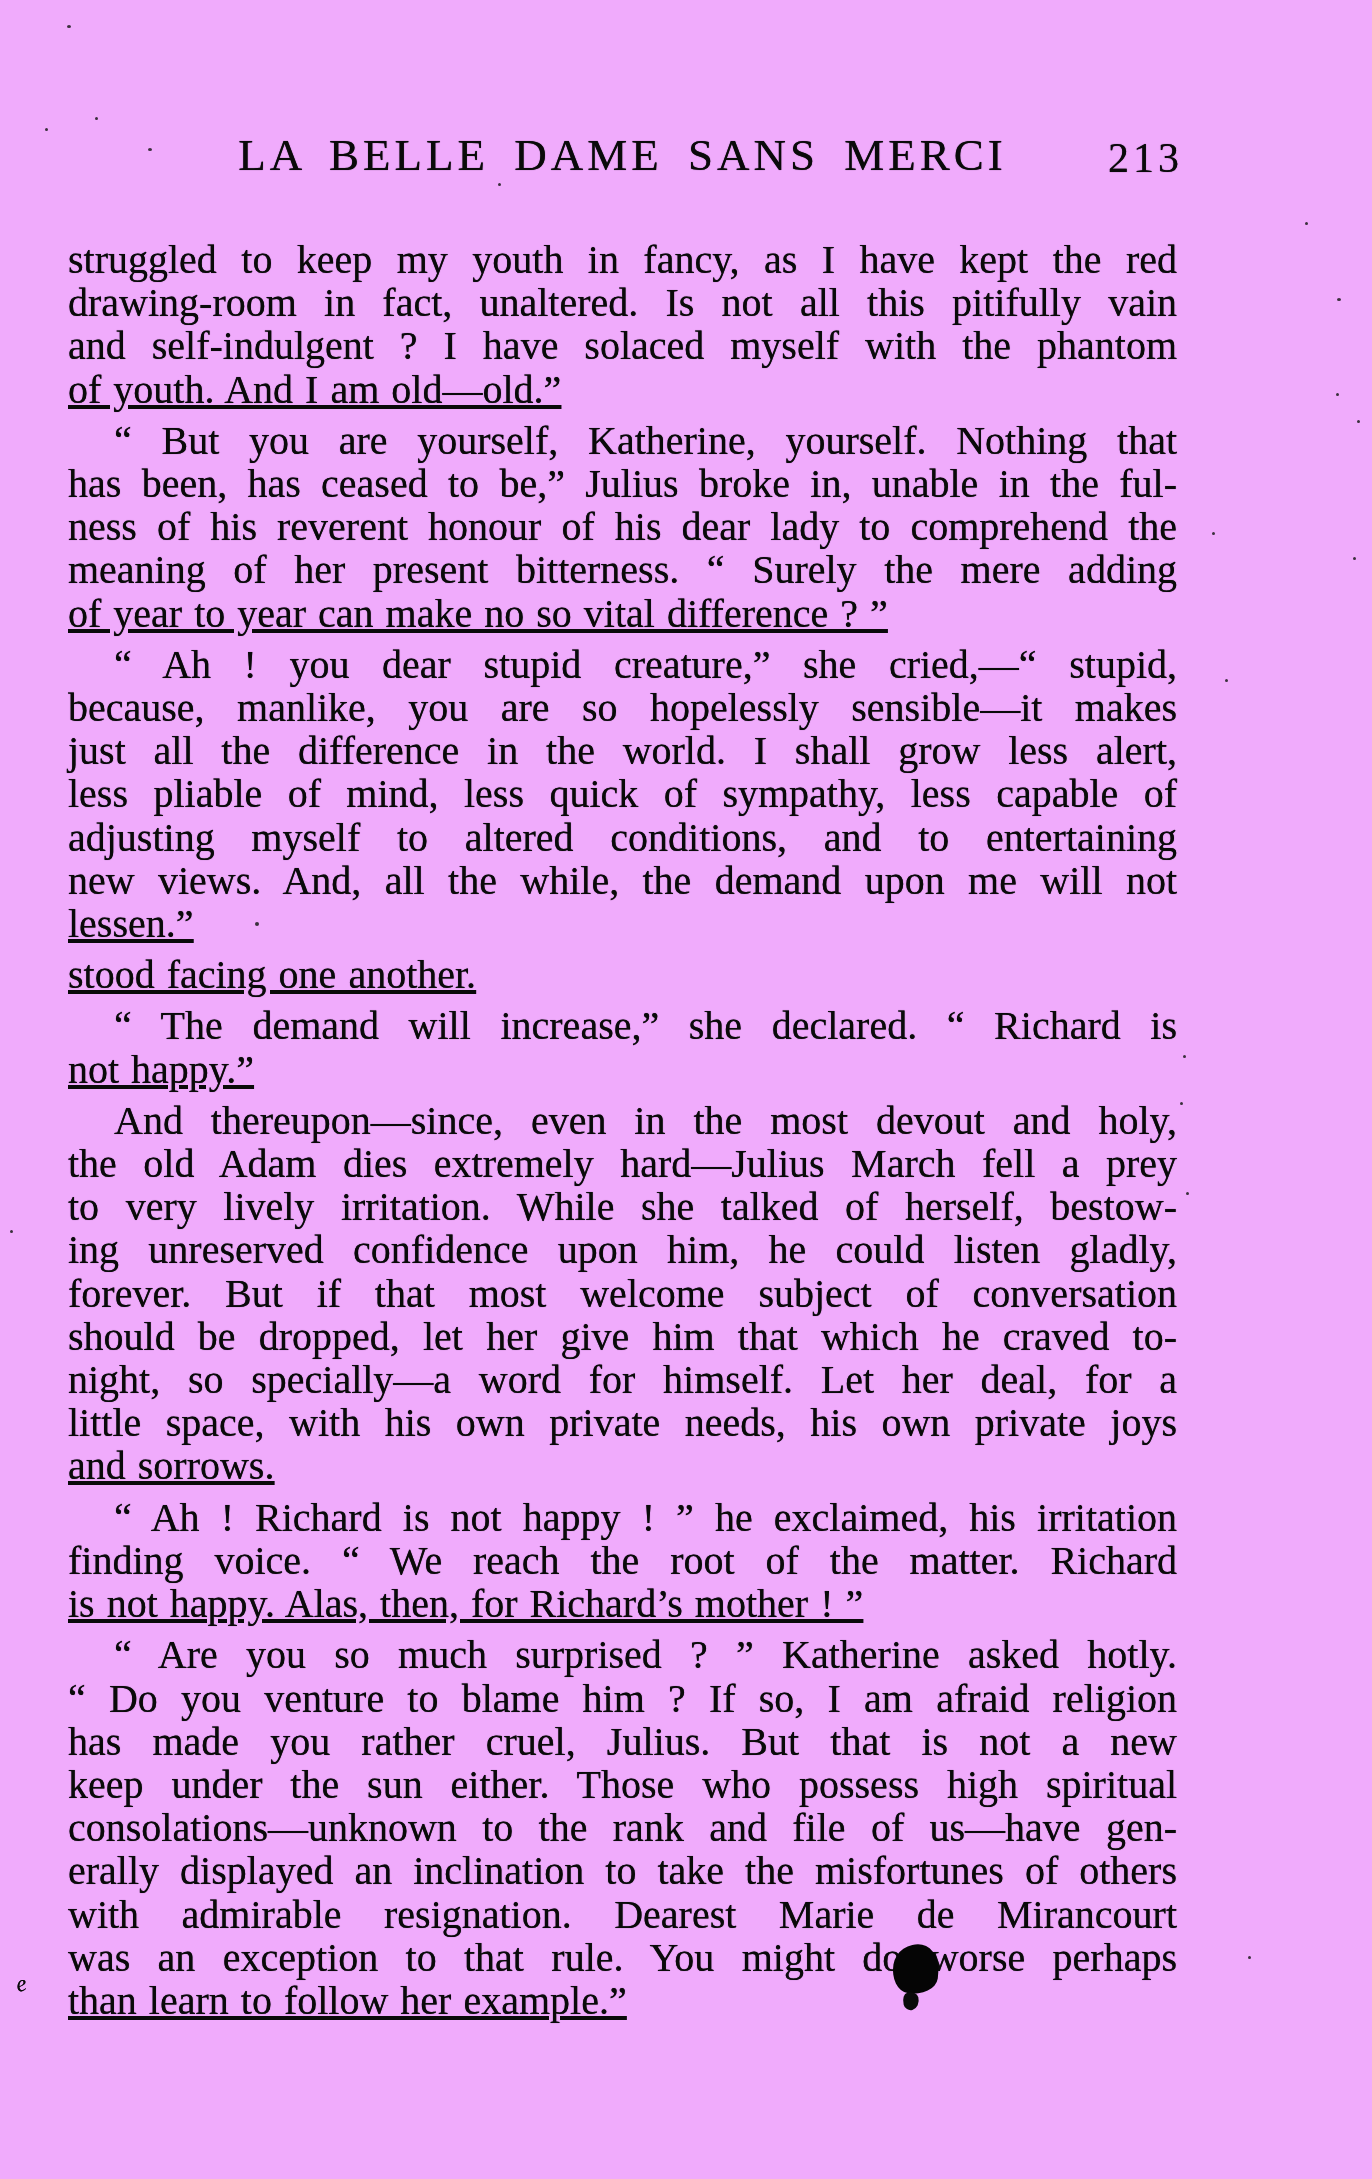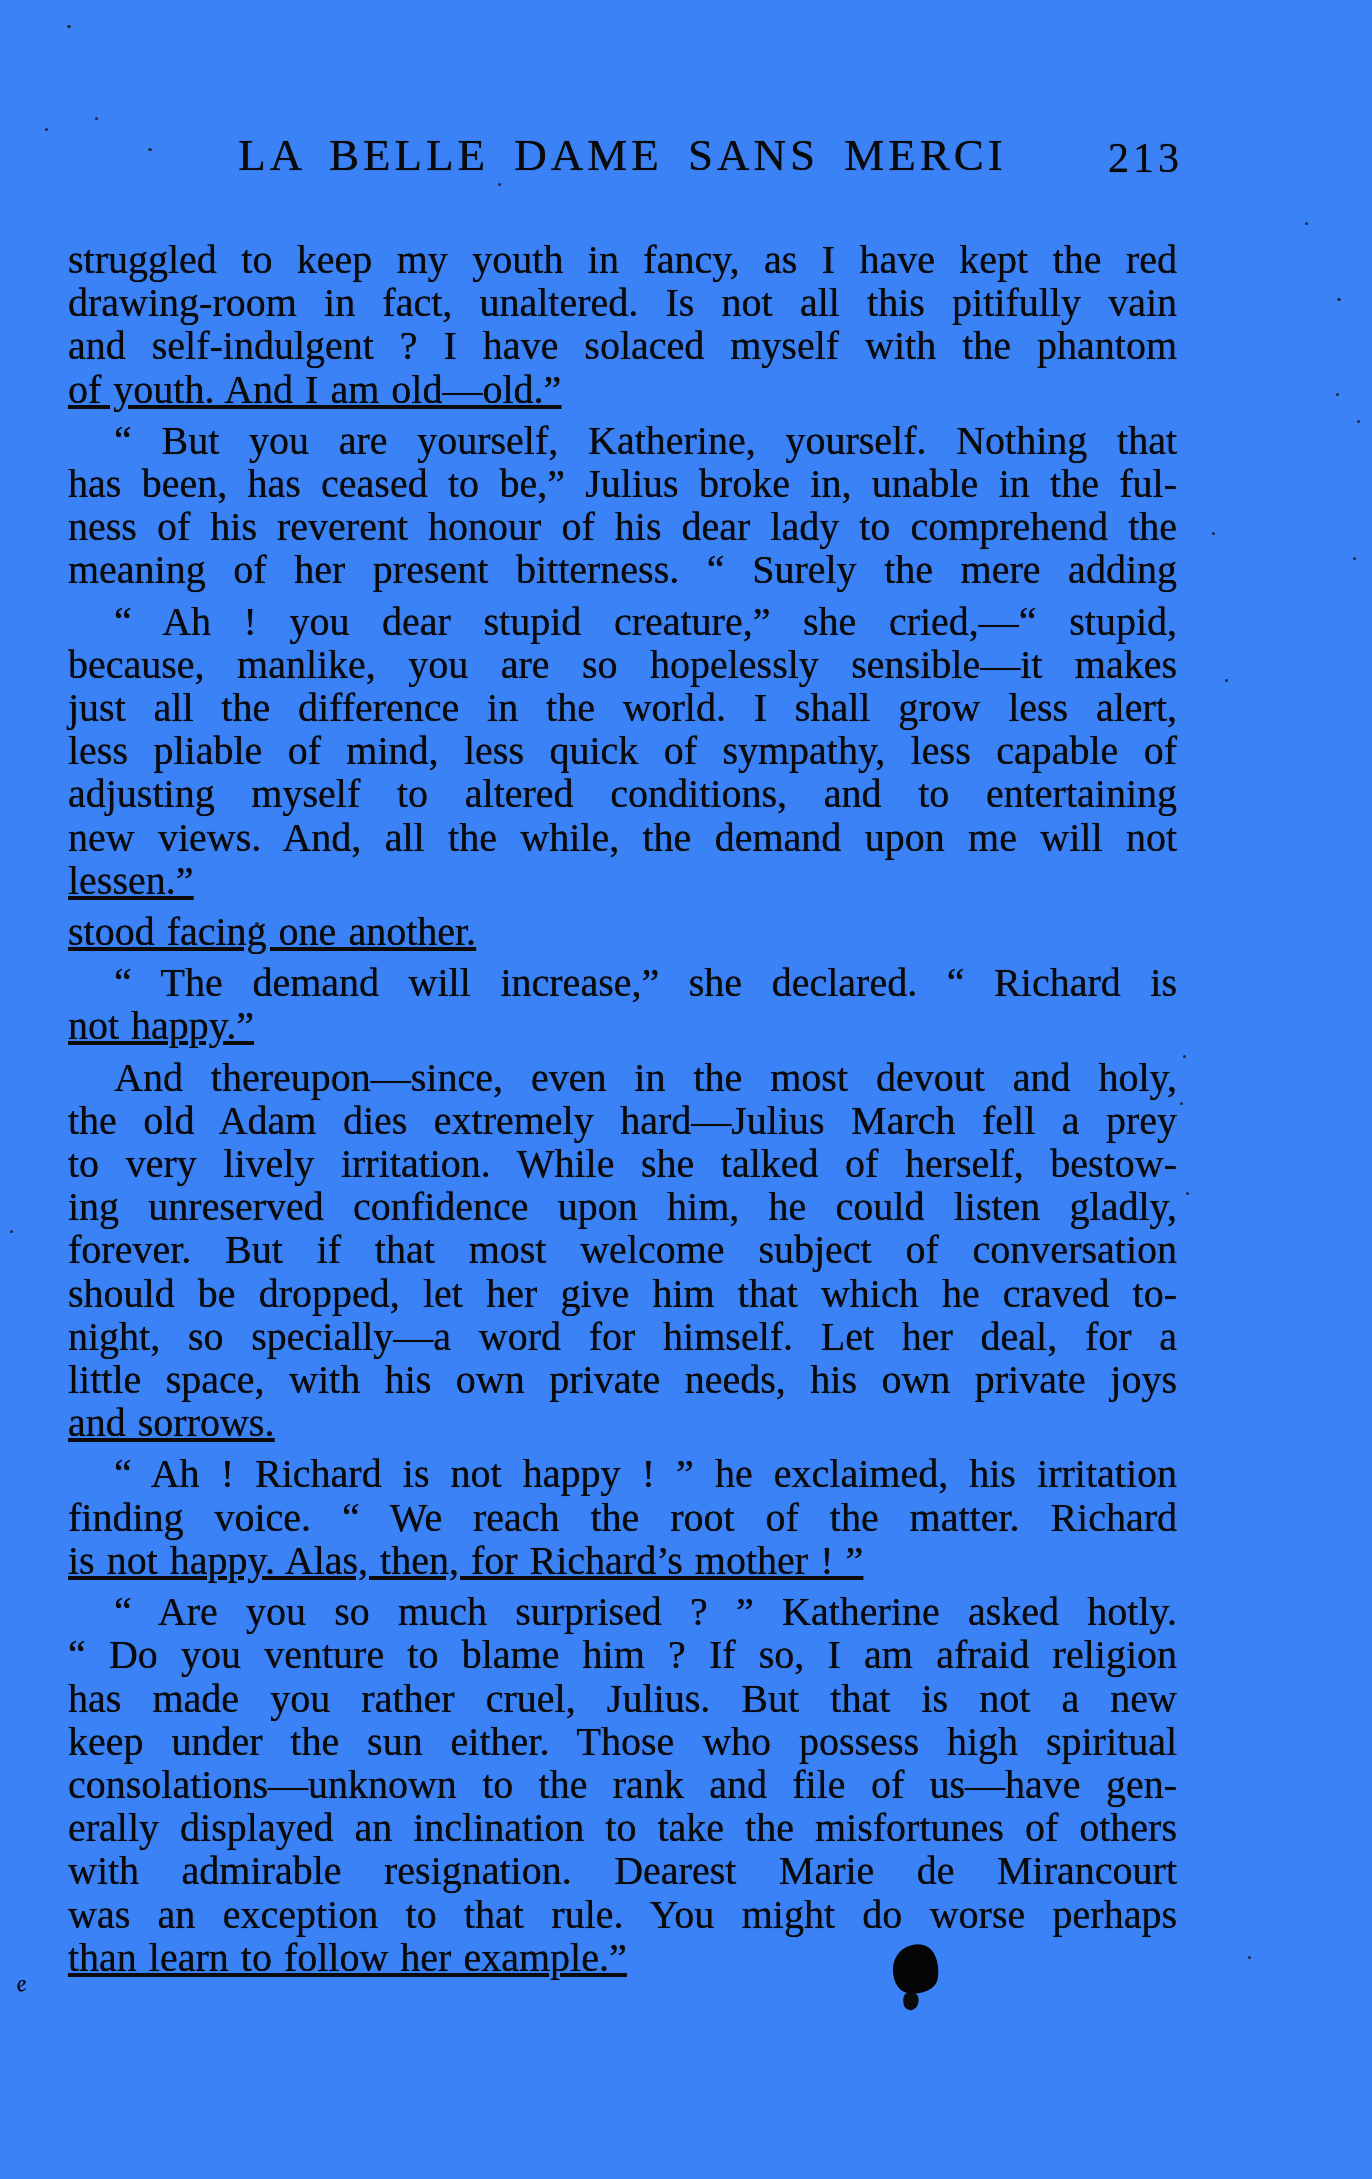--- a/index.html
+++ b/index.html
@@ -4,21 +4,21 @@
 <style>
   html,body{margin:0;padding:0;}
   body{
     width:1372px;height:2179px;
     background:#ffffff;
     position:relative;
     overflow:hidden;
     font-family:"Liberation Serif","DejaVu Serif",serif;
     color:#0a0a0a;
   }
-  .page{position:absolute;inset:0;background:#3b82f6;}
+  .page{position:absolute;inset:0;background:#f0abfc;}
   .column{position:absolute;left:60px;top:0;width:1125px;height:100%;}
   .running-title{
     position:absolute;top:133px;left:50%;transform:translateX(-50%);
     font-size:45px;line-height:1;letter-spacing:4px;word-spacing:10px;
     white-space:nowrap;
     text-shadow:0 0 0.8px rgba(0,0,0,.9);
   }
   .pagenum{
     position:absolute;top:137px;right:2px;
     font-size:42px;line-height:1;letter-spacing:4px;
@@ -65,20 +65,21 @@
           <div class="line">struggled to keep my youth in fancy, as I have kept the red</div>
           <div class="line">drawing-room in fact, unaltered.  Is not all this pitifully vain</div>
           <div class="line">and self-indulgent ?   I have solaced myself with the phantom</div>
           <div class="line par-end">of youth.  And I am old—old.”</div>
         </div>
         <div class="paragraph">
           <div class="line indent">“ But you are yourself, Katherine, yourself.  Nothing that</div>
           <div class="line">has been, has ceased to be,” Julius broke in, unable in the ful-</div>
           <div class="line">ness of his reverent honour of his dear lady to comprehend the</div>
           <div class="line">meaning of her present bitterness.  “ Surely the mere adding</div>
+          <div class="line par-end">of year to year can make no so vital difference ? ”</div>
         </div>
         <div class="paragraph">
           <div class="line indent">“ Ah !  you  dear  stupid  creature,”  she  cried,—“ stupid,</div>
           <div class="line">because, manlike, you are so hopelessly sensible—it makes</div>
           <div class="line">just all the difference in the world.  I shall grow less alert,</div>
           <div class="line">less pliable of mind, less quick of sympathy, less capable of</div>
           <div class="line">adjusting myself to altered conditions, and to entertaining</div>
           <div class="line">new views.  And, all the while, the demand upon me will not</div>
           <div class="line par-end">lessen.”</div>
         </div>

